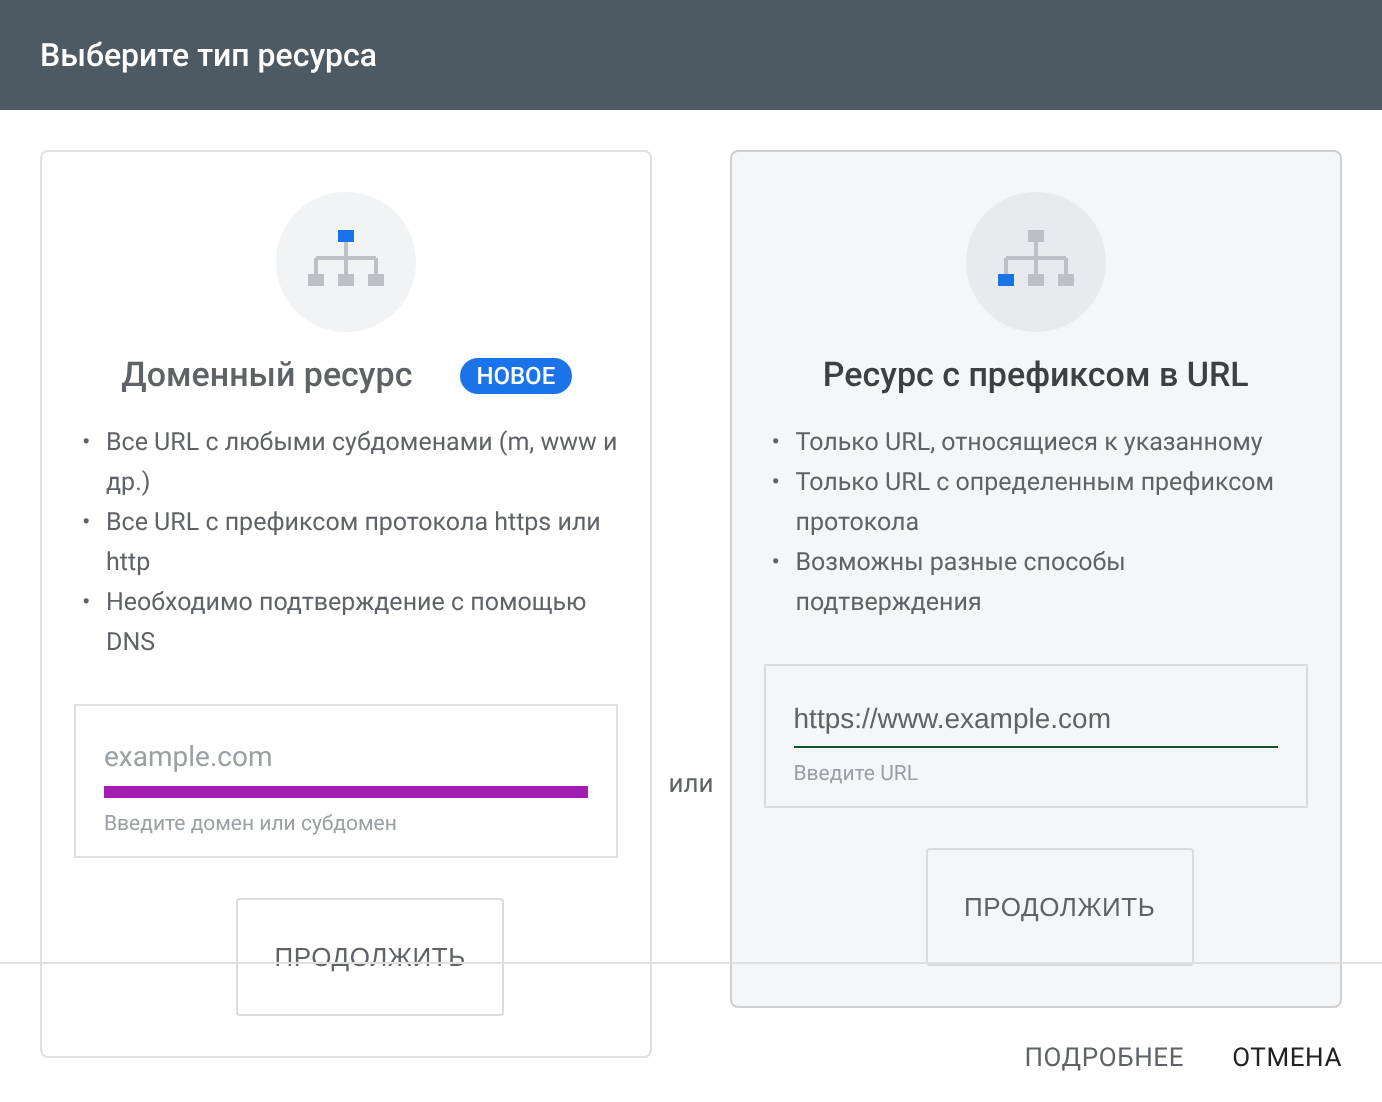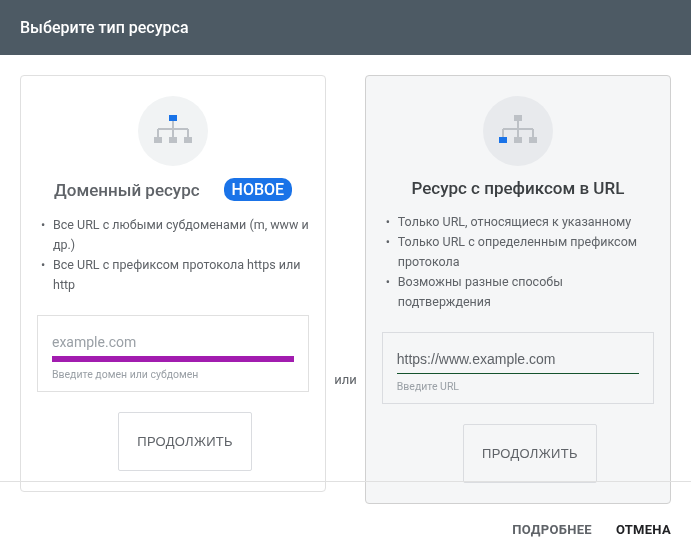--- a/index.html
+++ b/index.html
@@ -70,21 +70,21 @@
       display: flex;
       align-items: center;
       gap: 24px;
     }
     .card.selected .card-title {
       color: #3c4043;
     }
     .badge {
       background: #1a73e8;
       color: #fff;
-      font-size: 16px;
+      font-size: 12px;
       padding: 2px 8px;
       border-radius: 10px;
       font-weight: 500;
       text-transform: uppercase;
     }
     .bullet-list {
       list-style: none;
       width: 100%;
       margin-bottom: 20px;
     }
@@ -157,21 +157,21 @@
       left: 0;
       right: 0;
       border-top: 1px solid #e0e0e0;
       display: flex;
       justify-content: flex-end;
       padding: 14px 20px;
       gap: 24px;
     }
     .footer-link {
       font-size: 13px;
-      font-weight: 700;
+      font-weight: 400;
       color: #5f6368;
       cursor: pointer;
       letter-spacing: 0.3px;
       margin-top: 26px;
     }
     .footer-link.primary {
       color: #202124;
     }
     .sitemap-svg {
       width: 44px;
@@ -201,20 +201,21 @@
         <rect x="33" y="24" width="8" height="6" fill="#bdc1c6"></rect>
       </svg>
     </div>
     <div class="card-title">
       <span>Доменный ресурс</span>
       <span class="badge">новое</span>
     </div>
     <ul class="bullet-list">
       <li>Все URL с любыми субдоменами (m, www и др.)</li>
       <li>Все URL с префиксом протокола https или http</li>
+      <li>Необходимо подтверждение с помощью DNS</li>
     </ul>
     <div class="input-box">
       <div class="input-placeholder">example.com</div>
       <div class="input-helper">Введите домен или субдомен</div>
     </div>
     <button class="btn">ПРОДОЛЖИТЬ</button>
   </div>
 
   <div class="divider-text">или</div>
 

